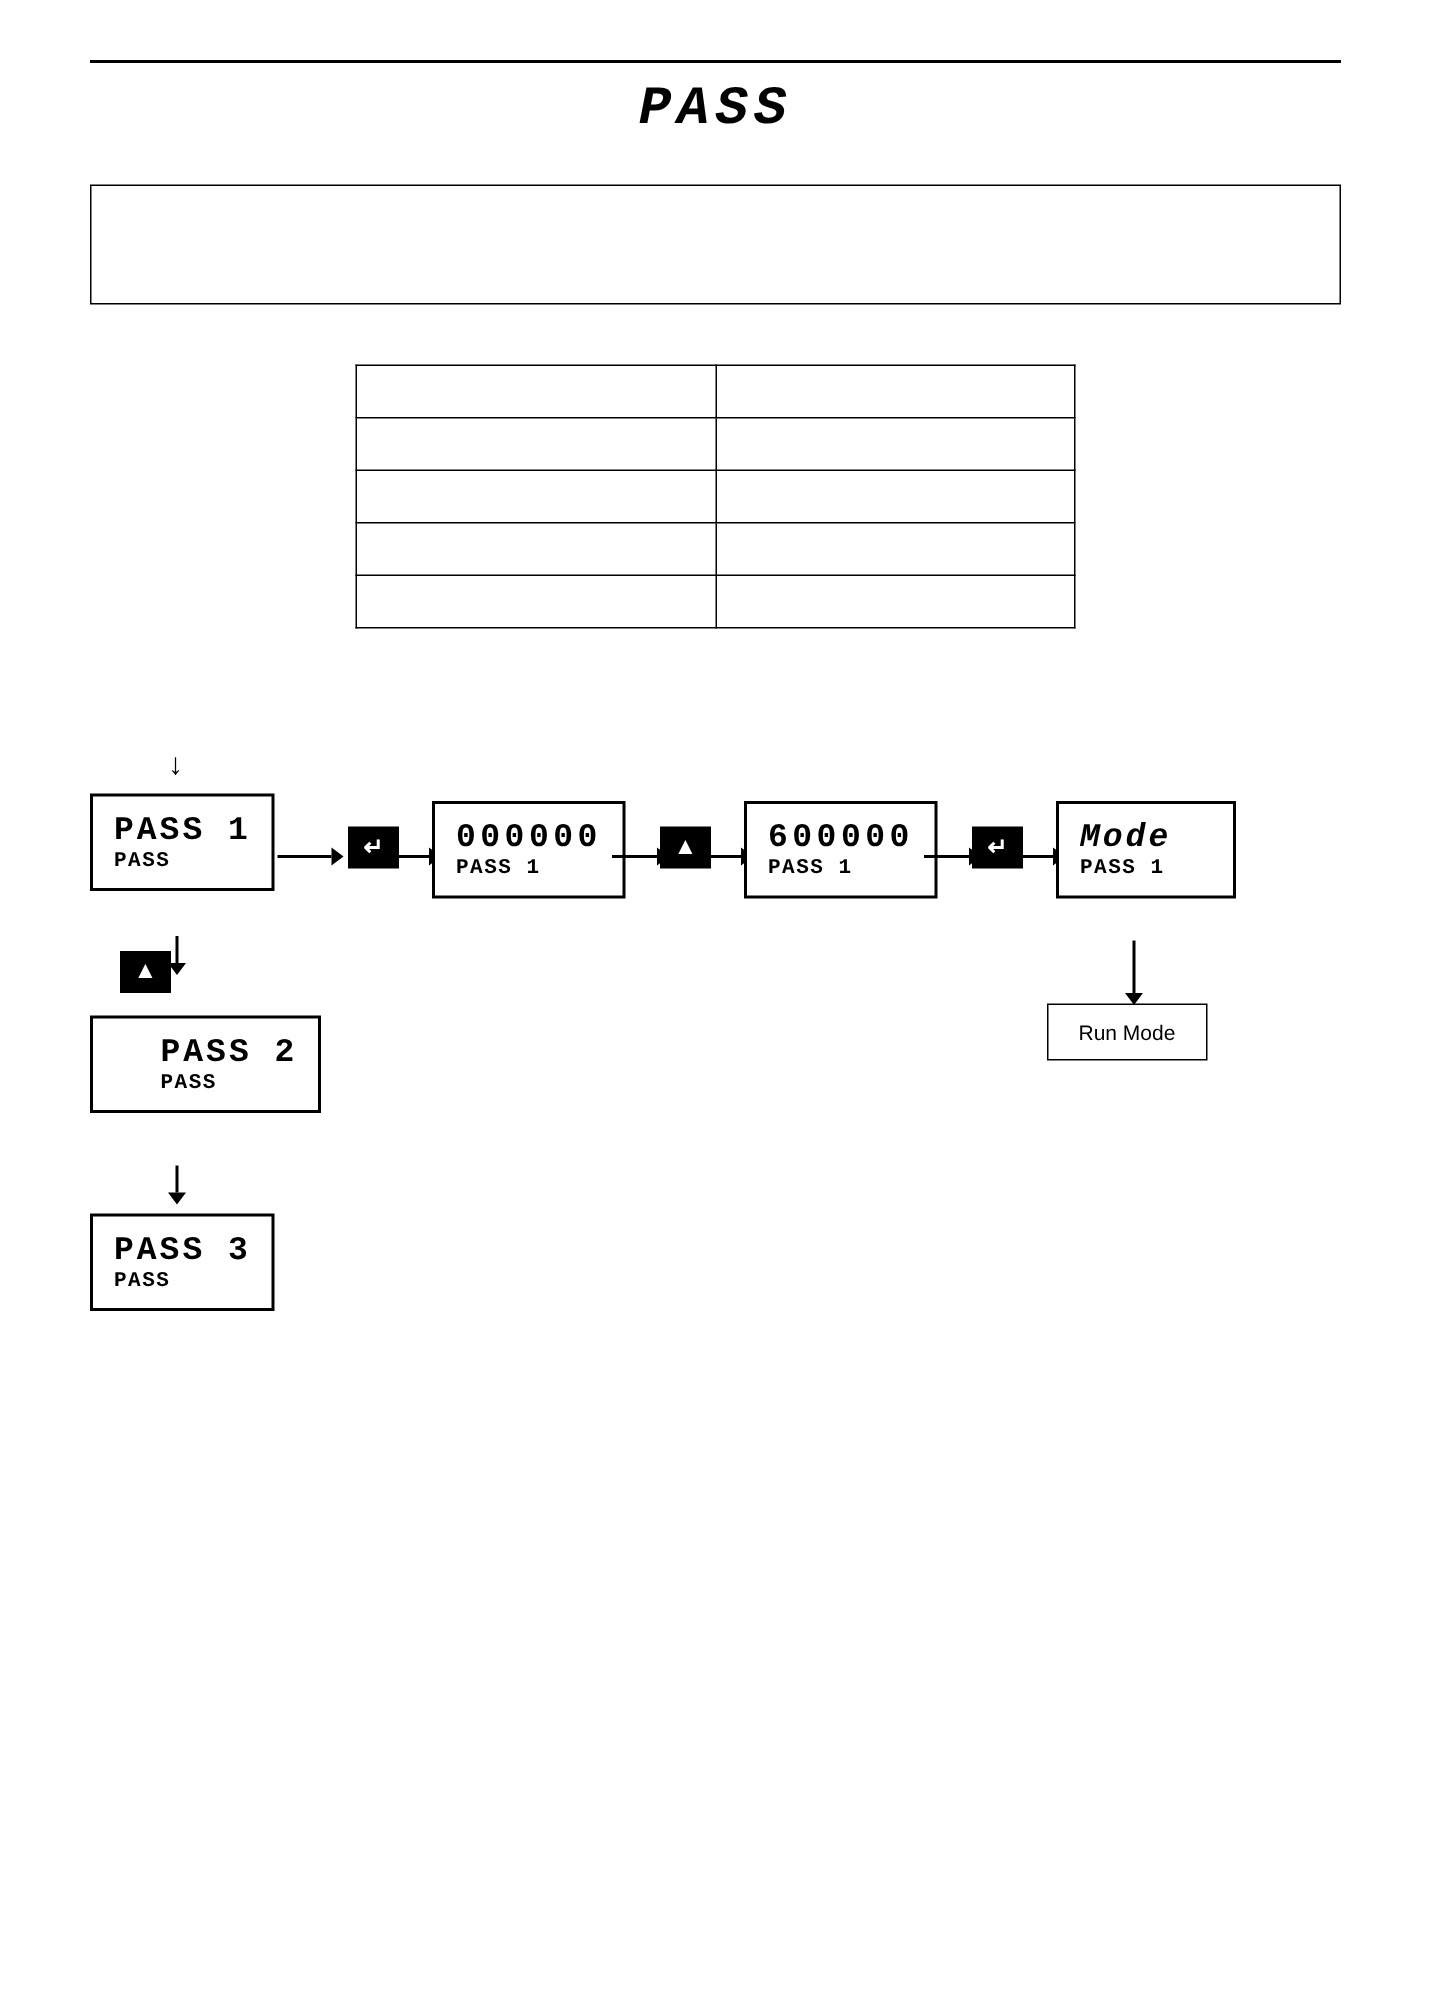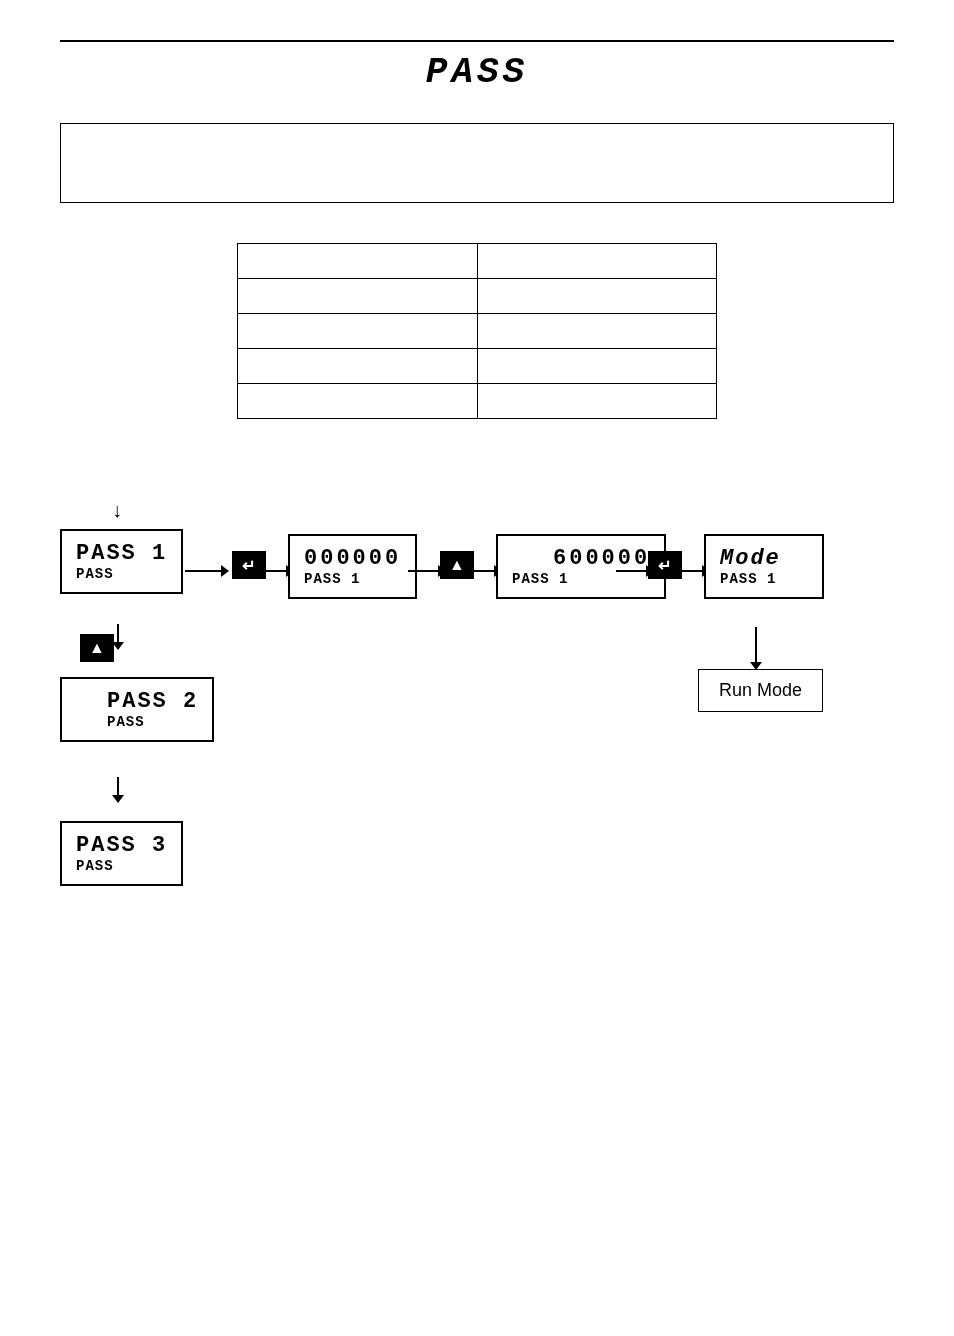--- a/index.html
+++ b/index.html
@@ -102,27 +102,27 @@
     .flow-container {
       position: relative;
       width: 860px;
       height: 480px;
       margin: 0 auto;
     }
 
     
     .flow-pass1 { position: absolute; left: 0; top: 60px; }
     .flow-pass2 { position: absolute; left: 0; top: 208px; padding-left: 45px; }
-    .flow-pass3 { position: absolute; left: 0; top: 352px; }
+    .flow-pass3 { position: absolute; left: 0; top: 340px; }
 
     .run-mode-box {
       border: 1.5px solid #000;
       padding: 10px 20px;
       display: inline-block;
-      font-size: 18px;
+      font-size: 14px;
       min-width: 100px;
       text-align: right;
     }
 
     
     .locd-top {
       font-size: 22px;
       font-weight: bold;
       font-style: italic;
       letter-spacing: 2px;
@@ -227,21 +227,21 @@
       <div class="btn-square" style="position:absolute; left:380px; top:82px;">
         <span>▲</span>
       </div>
 
       <div style="position:absolute; left:414px; top:96px; display:flex; align-items:center;">
         <div style="width:20px; height:2px; background:#000;"></div>
         <div style="border-top:6px solid transparent; border-bottom:6px solid transparent; border-left:8px solid #000;"></div>
       </div>
 
       <div class="display-box" style="position:absolute; left:436px; top:65px;">
-        <span class="top-line" style="font-family:'Courier New',monospace; letter-spacing:3px;margin-left:41px;">600000</span>
+        <span class="top-line" style="font-family:'Courier New',monospace; letter-spacing:3px;">600000</span>
         <span class="bottom-line">PASS  1</span>
       </div>
 
       <div style="position:absolute; left:556px; top:96px; display:flex; align-items:center;">
         <div style="width:30px; height:2px; background:#000;"></div>
         <div style="border-top:6px solid transparent; border-bottom:6px solid transparent; border-left:8px solid #000;"></div>
       </div>
 
       <div class="btn-square" style="position:absolute; left:588px; top:82px;">
         <span>↵</span>

